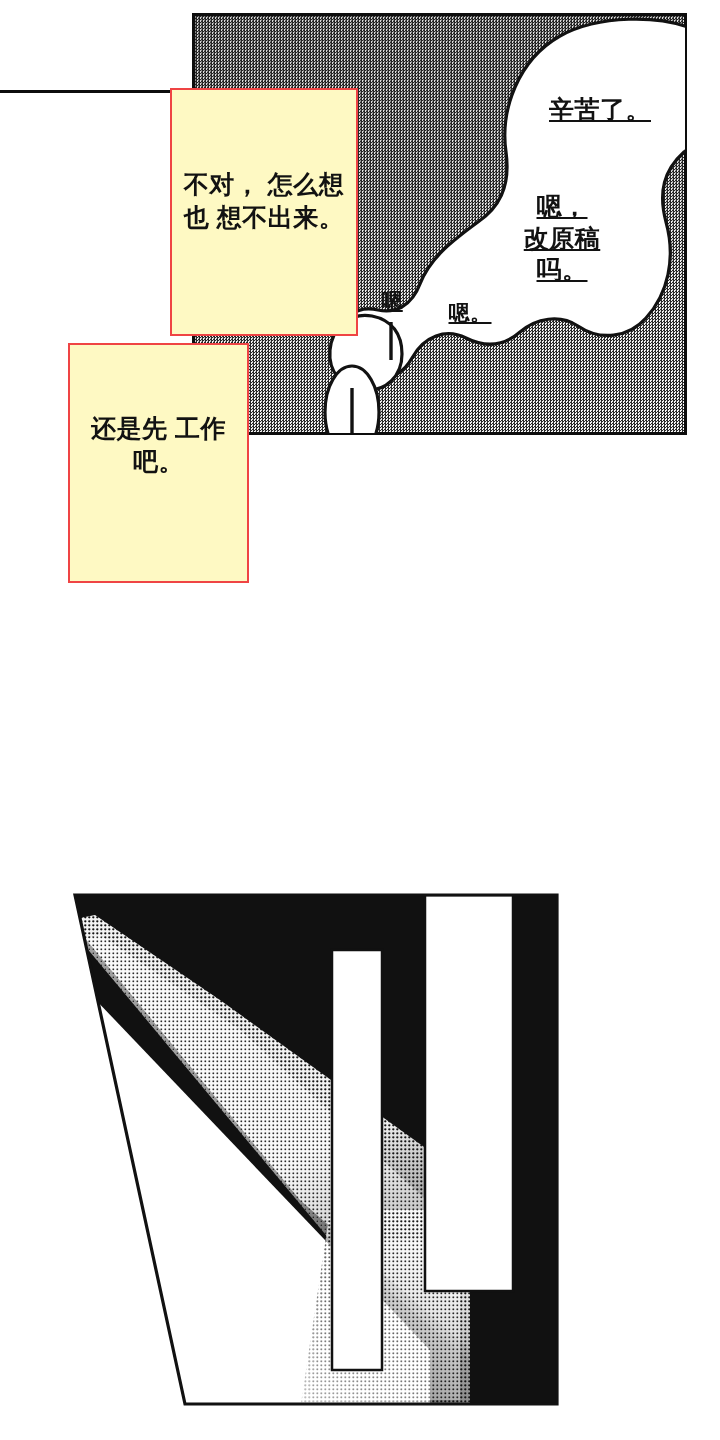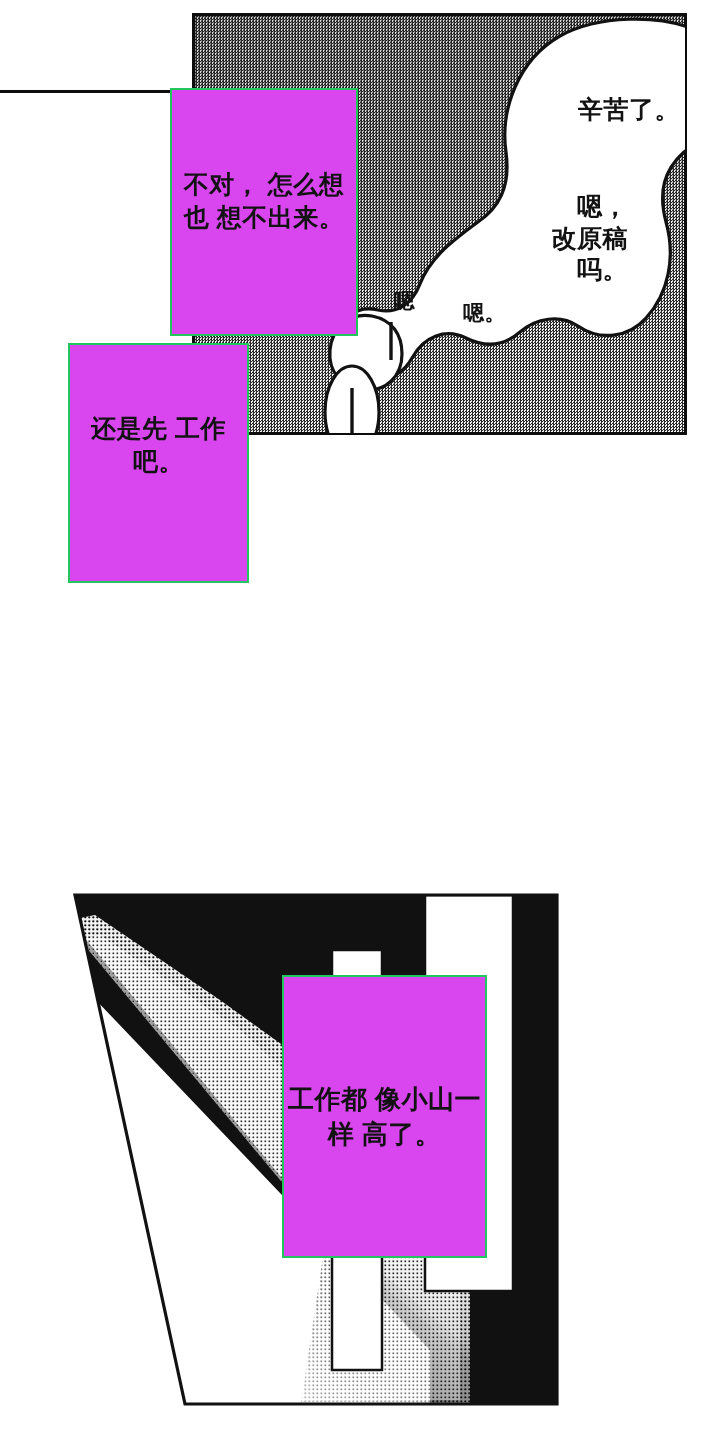--- a/index.html
+++ b/index.html
@@ -56,22 +56,22 @@
     left: 0px;
     top: 90px;
     width: 195px;
     height: 3px;
     background: #0d0d0d;
   }
 
   
   .cap {
     position: absolute;
-    background: #d946ef;
-    border: 2px solid #22c55e;
+    background: #fef9c3;
+    border: 2px solid #ef4444;
     box-sizing: border-box;
     display: flex;
     align-items: center;
     justify-content: center;
     text-align: center;
     line-height: 1.34;
     font-weight: 700;
     letter-spacing: 0.5px;
     color: #121212;
   }
@@ -97,26 +97,27 @@
   .bubbles {
     position: absolute;
     left: 0;
     top: 0;
     width: 720px;
     height: 500px;
     pointer-events: none;
   }
   .bubble-text {
     position: absolute;
-    text-align: right;
+    text-align: center;
     font-weight: 700;
     color: #121212;
     line-height: 1.26;
     letter-spacing: 0.5px;
     white-space: pre-line;
+    text-decoration: underline;
   }
   .bt-1 { left: 520px; top: 94px; width: 160px; font-size: 25px; }
   .bt-2 { left: 496px; top: 191px; width: 132px; font-size: 25px; }
   .bt-3 { left: 369px; top: 288px; width: 46px;  font-size: 21px; }
   .bt-4 { left: 434px; top: 300px; width: 72px;  font-size: 21px; }
 
   
   .panel-bottom-wrap {
     position: absolute;
     left: 0px;
@@ -257,18 +258,15 @@
         </g>
 
         <rect x="425" y="15" width="88" height="396" fill="#ffffff" stroke="#111111" stroke-width="2.5"></rect>
 
         <rect x="332" y="70" width="50" height="420" fill="#ffffff" stroke="#111111" stroke-width="2.5"></rect>
       </g>
 
       <path d="M 75 15 L 557 15 L 557 524 L 185 524 Z" fill="none" stroke="#111111" stroke-width="3.2" stroke-linejoin="miter"></path>
     </svg>
 
-    <div class="cap" style="left:282px; top:95px; width:205px; height:283px; font-size:26px;">工作都
-像小山一样
-高了。</div>
   </div>
 
 </div>
 
 </body></html>

